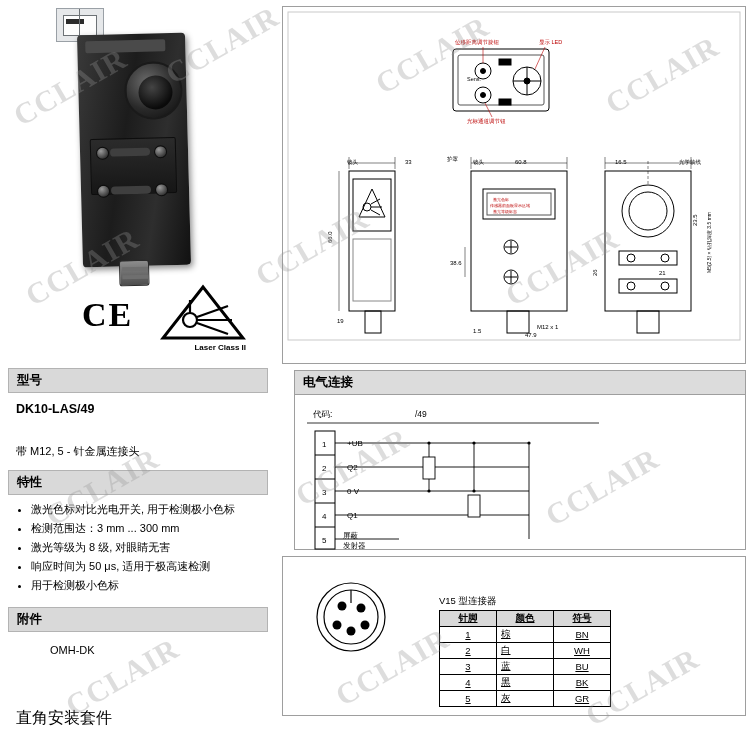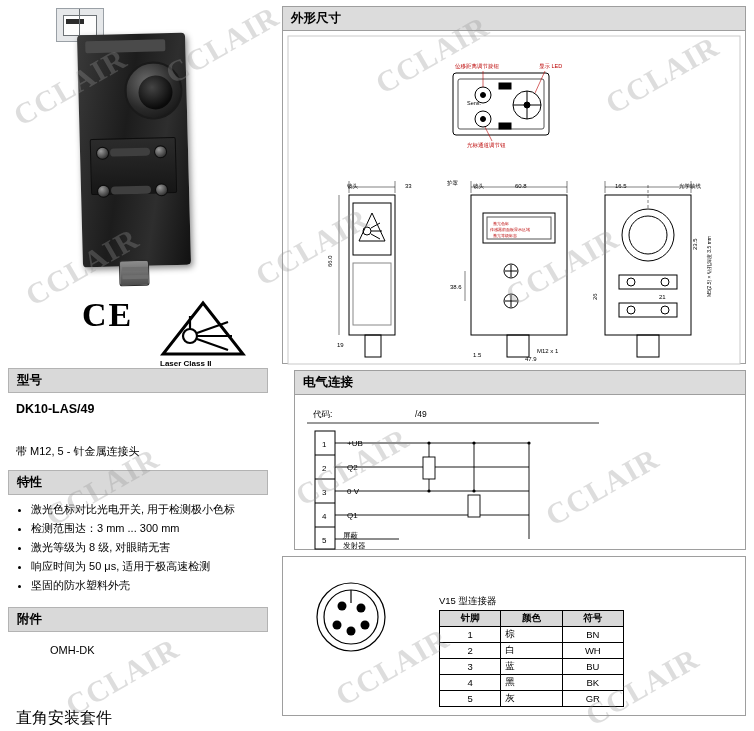--- a/index.html
+++ b/index.html
@@ -96,22 +96,22 @@
     position: absolute; left: 2px; top: 14px; width: 26px; height: 4px;
     background: #6f6f6f;
   }
 
   .ce-mark {
     position: absolute; left: 74px; top: 290px;
     font-family: "Liberation Serif", serif;
     font-size: 34px; font-weight: bold; letter-spacing: 2px;
   }
   .laser-badge {
-    position: absolute; left: 152px; top: 294px; width: 86px; height: 74px;
-    text-align: left;
+    position: absolute; left: 152px; top: 278px; width: 86px; height: 74px;
+    text-align: right;
   }
   .laser-badge svg { display: block; }
   .laser-badge .lb-text {
     font-size: 8px; font-weight: bold; margin-top: 1px;
   }
 
   
   .bar {
     background: #d9d9d9;
     border: 1px solid #b3b3b3;
@@ -138,21 +138,21 @@
   }
   .panel-inner { padding: 4px; }
 
   .dim-svg, .elec-svg, .pin-svg { display: block; }
 
   
   .pin-wrap { display: flex; padding: 6px 6px 8px 6px; align-items: flex-start; }
   .pin-conn { width: 150px; }
   .pin-right { flex: 1; }
   .pin-title { font-size: 9.5px; margin-bottom: 2px; margin-top: 32px; }
-  table.pintab { border-collapse: collapse; font-size: 9.5px; width: 185px; }
+  table.pintab { border-collapse: collapse; font-size: 9.5px; width: 172px; text-decoration: underline; }
   table.pintab th, table.pintab td {
     border: 1px solid #000; padding: 1px 4px; text-align: left; height: 14px;
   }
   table.pintab th { background: #d9d9d9; font-weight: bold; text-align: center; }
   table.pintab td.c { text-align: center; }
 
   
   .wm {
     position: absolute; pointer-events: none;
     font-family: "Liberation Serif", serif;
@@ -219,36 +219,35 @@
       <div>带 M12, 5 - 针金属连接头</div>
     </div>
 
     <div class="bar">特性</div>
     <div class="section-body">
       <ul class="feat">
         <li>激光色标对比光电开关, 用于检测极小色标</li>
         <li>检测范围达：3 mm ... 300 mm</li>
         <li>激光等级为 8 级, 对眼睛无害</li>
         <li>响应时间为 50 μs, 适用于极高速检测</li>
-        <li>坚固的防水塑料外壳</li>
+        <li>用于检测极小色标</li>
       </ul>
     </div>
 
     <div class="bar">附件</div>
     <div class="section-body">
       <div class="acc-name">OMH-DK</div>
       <div class="acc-desc">直角安装套件</div>
       <div class="acc-name">OMH-DK-9</div>
     </div>
   </div>
 
   <div class="right-col">
 
     <div class="panel-box" style="height:358px;">
-      <div class="panel-head">外形尺寸</div>
       <div class="panel-inner">
         <svg class="dim-svg" width="454" height="330" viewBox="0 0 454 330">
           <rect x="1" y="1" width="452" height="328" fill="#fff" stroke="#c9c9c9"></rect>
 
           <g stroke="#000" fill="none" stroke-width="1">
             <rect x="166" y="38" width="96" height="62" rx="3"></rect>
             <rect x="171" y="44" width="86" height="50" rx="2" stroke="#555"></rect>
             <circle cx="196" cy="60" r="8"></circle>
             <circle cx="196" cy="60" r="2.5" fill="#000"></circle>
             <circle cx="196" cy="84" r="8"></circle>

